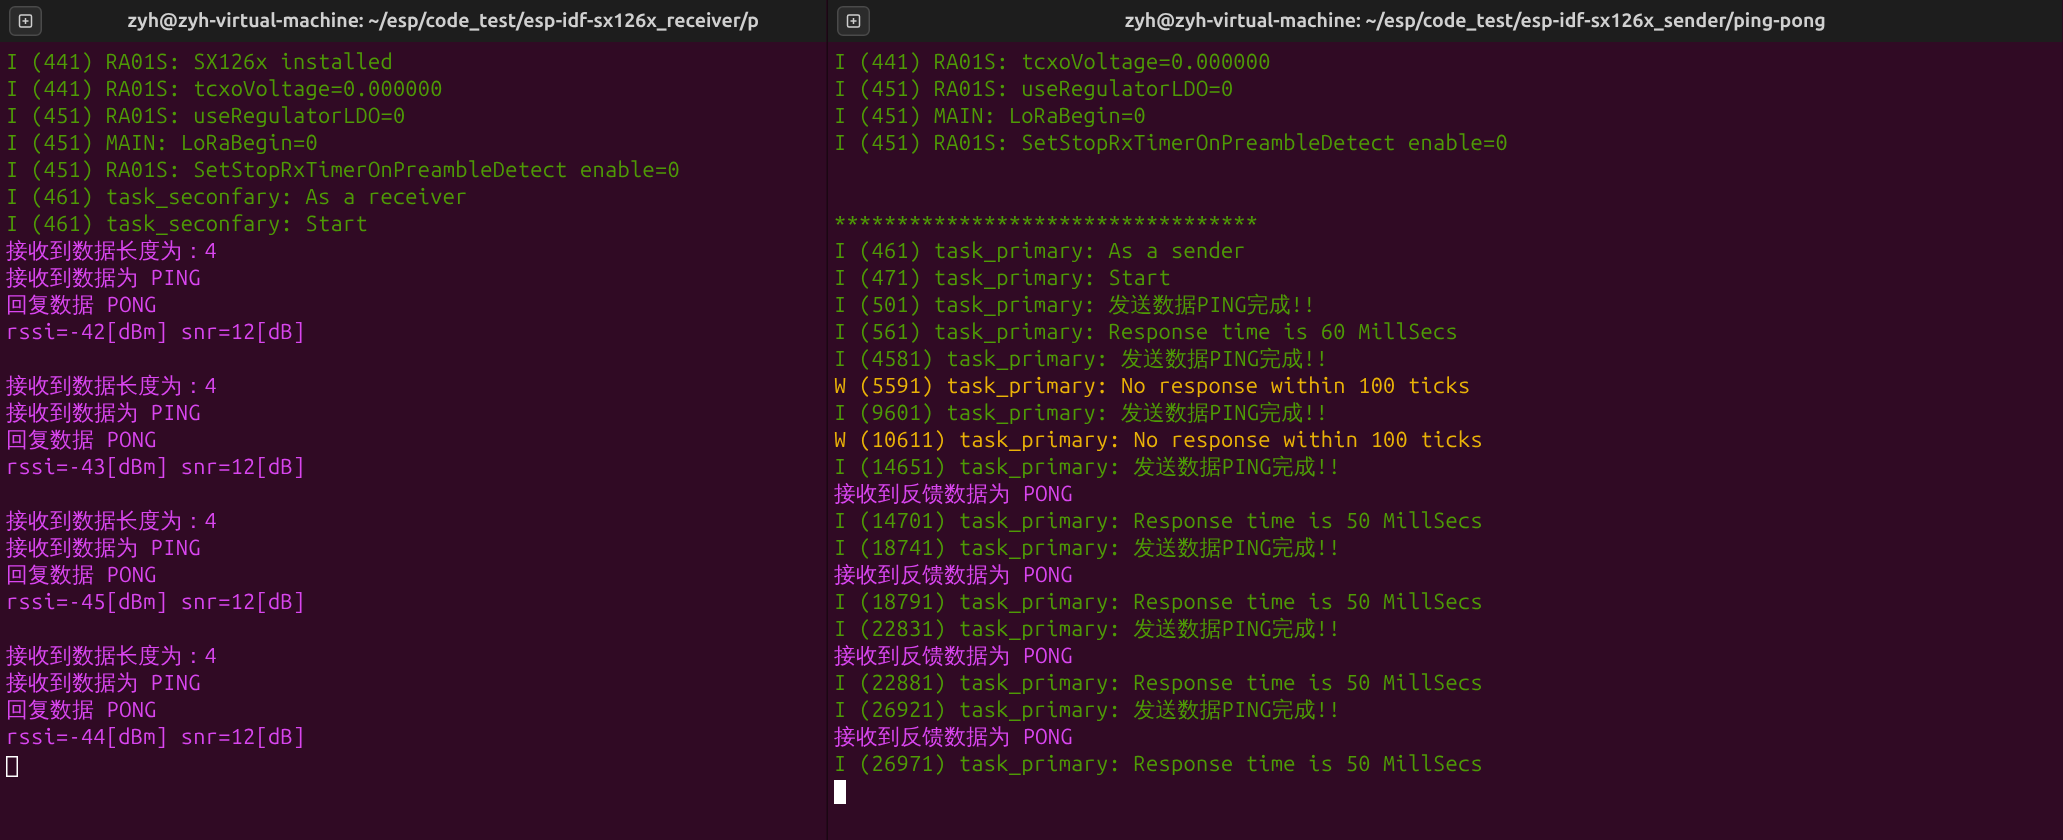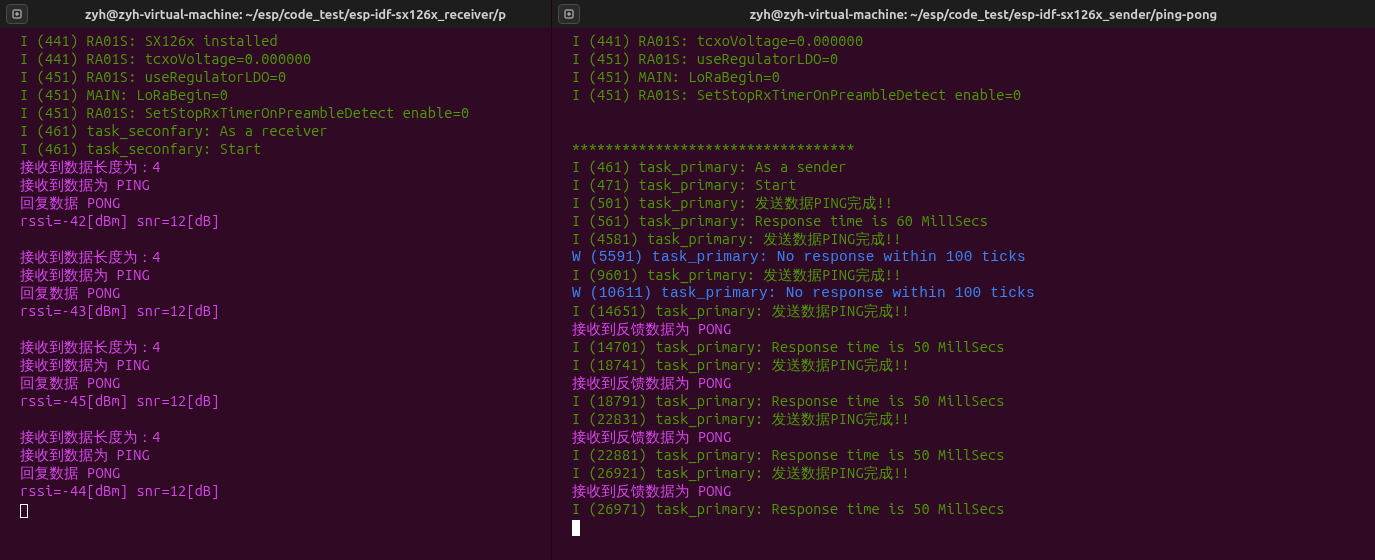--- a/index.html
+++ b/index.html
@@ -41,28 +41,28 @@
       width: 22px; height: 20px;
       border: 1px solid #4a4a4a;
       border-radius: 4px;
       display: flex; align-items: center; justify-content: center;
       color: #cfcfcf;
       background: #2b2b2b;
       flex-shrink: 0;
     }
     .new-tab-btn svg { width: 12px; height: 12px; }
     .terminal-body {
-      padding: 4px 20px;
+      padding: 4px 4px;
       line-height: 18px;
       white-space: pre;
       letter-spacing: 0.2px;
     }
     .line { white-space: pre; }
     .c-info { color: #4e9a06; }      
-    .c-warn { color: #3b82f6; font-family: Liberation Mono, monospace; }      
+    .c-warn { color: #eab308; }      
     .c-plain { color: #d946ef; }
     .c-stars { color: #4e9a06; }
     .blank { height: 18px; }
     .cursor {
       display: inline-block;
       width: 8px; height: 16px;
       background: #ffffff;
       vertical-align: bottom;
     }
     .cursor.outline {

